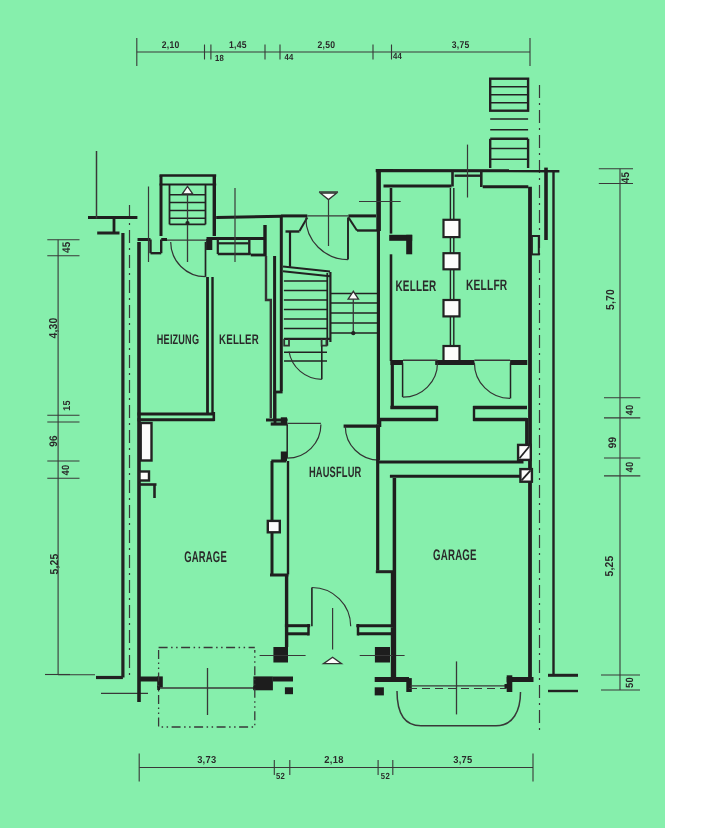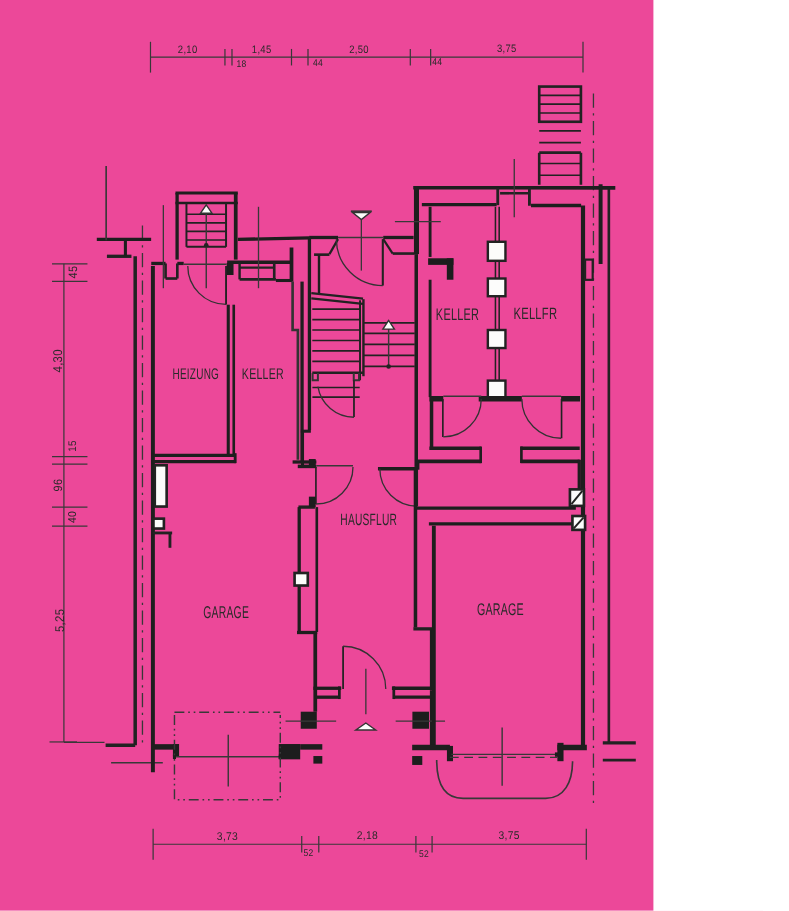--- a/index.html
+++ b/index.html
@@ -1,16 +1,16 @@
 <!DOCTYPE html>
 <html><head>
 <meta charset="utf-8">
 <style>
   html,body{margin:0;padding:0;background:#ffffff;}
-  .page{position:relative;width:594px;height:828px;background:#ec4899;overflow:hidden;}
+  .page{position:relative;width:665px;height:828px;background:#86efac;overflow:hidden;font-weight:bold;}
   svg{position:absolute;left:0;top:0;}
 </style>
 </head>
 <body>
 <div class="page">
 <svg width="717" height="828" viewBox="0 0 717 828" shape-rendering="geometricPrecision" text-rendering="geometricPrecision">
 
 <line x1="136.8" y1="52" x2="530" y2="52" stroke="#383838" stroke-width="1.1"></line>
 <line x1="136.8" y1="38" x2="136.8" y2="66" stroke="#383838" stroke-width="1.1"></line>
 <line x1="204.5" y1="44.5" x2="204.5" y2="59.5" stroke="#383838" stroke-width="1.1"></line>

